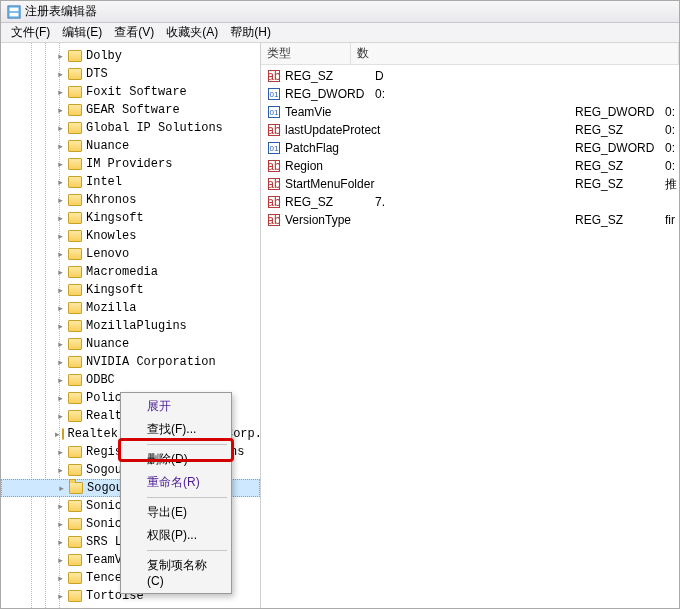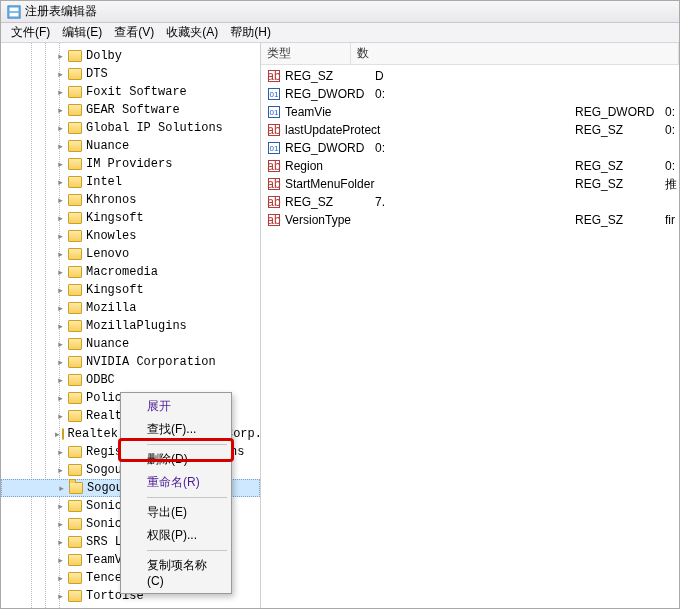--- a/index.html
+++ b/index.html
@@ -258,20 +258,21 @@
             <span class="reg-sz">ab</span>
           </span>
           <span class="row-name">lastUpdateProtect</span>
           <span class="row-type">REG_SZ</span>
           <span class="row-data">0:</span>
         </div>
         <div class="row">
           <span class="row-icon">
             <span class="reg-dw">01</span>
           </span>
+          <span class="row-name">PatchFlag</span>
           <span class="row-type">REG_DWORD</span>
           <span class="row-data">0:</span>
         </div>
         <div class="row">
           <span class="row-icon">
             <span class="reg-sz">ab</span>
           </span>
           <span class="row-name">Region</span>
           <span class="row-type">REG_SZ</span>
           <span class="row-data">0:</span>

